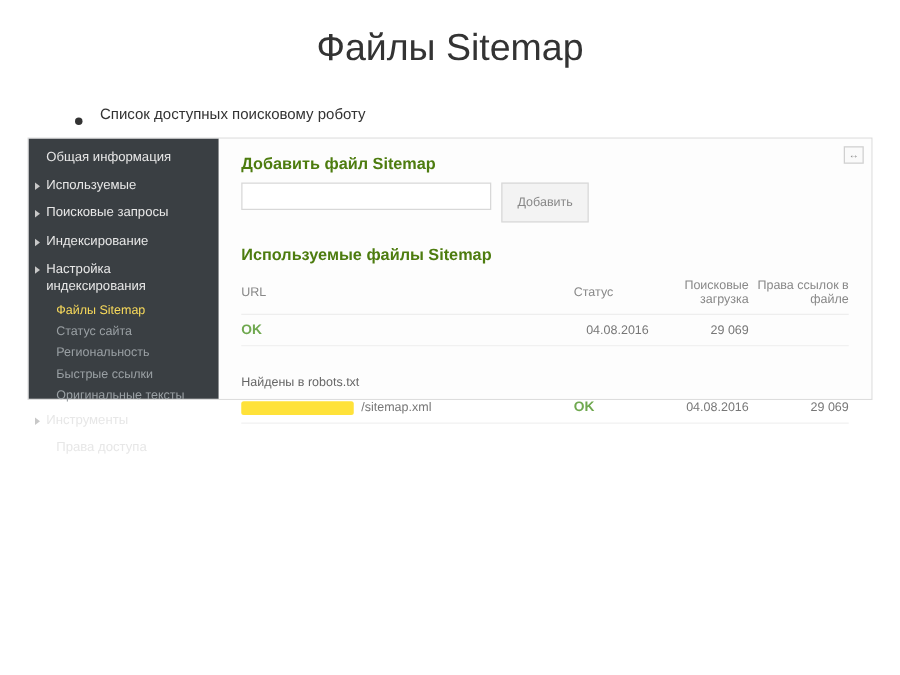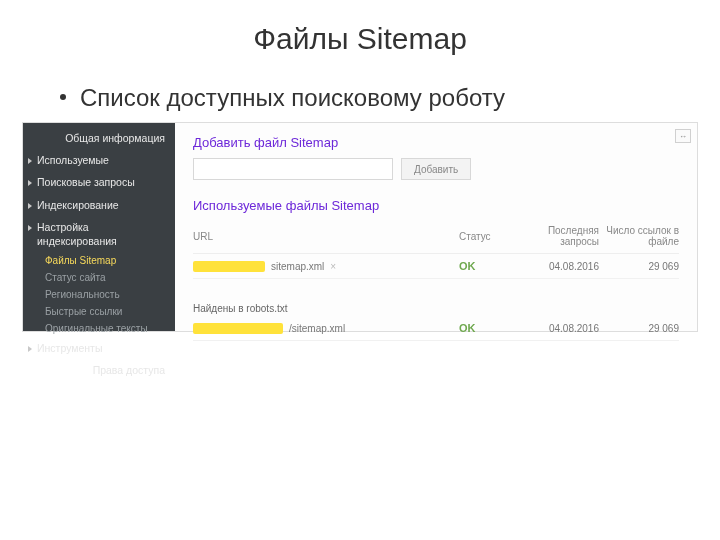--- a/index.html
+++ b/index.html
@@ -18,21 +18,21 @@
     margin-top: 22px;
     margin-bottom: 28px;
   }
   .bullet-area {
     padding: 0 60px 10px 60px;
   }
   .bullet {
     display: flex;
     align-items: flex-start;
     gap: 14px;
-    font-size: 24px;
+    font-size: 12px;
     color: #333;
   }
   .bullet .dot {
     width: 6px; height: 6px; background:#333; border-radius:50%;
     margin-top: 10px; flex: 0 0 6px;
   }
   .panel {
     margin: 0 22px 0 22px;
     display: flex;
     border: 1px solid #ddd;
@@ -64,51 +64,51 @@
     border-bottom: 3px solid transparent;
     border-left: 4px solid #c8c8c8;
   }
   .sidebar-sub {
     padding: 3px 10px 3px 22px;
     font-size: 10px;
     color: #9aa0a4;
     cursor: pointer;
   }
   .sidebar-sub.active { color: #f7d95b; }
-  .sidebar-item.plain { padding-left: 22px; text-align: right; }
+  .sidebar-item.plain { padding-left: 22px; }
   .sidebar-item.plain::before { display:none; }
 
   
   .main {
     flex: 1;
     background: #fdfdfd;
     padding: 12px 18px 0 18px;
     position: relative;
   }
   .section-h {
     font-size: 13px;
-    color: #6d28d9;
-    font-weight: 400;
+    color: #4d7c0f;
+    font-weight: 700;
     margin-bottom: 8px;
   }
   .add-row {
     display: flex;
     gap: 8px;
     margin-bottom: 18px;
   }
   .url-input {
     width: 200px;
     height: 22px;
     border: 1px solid #d8d8d8;
     background: #fff;
     font-size: 10px;
     padding: 0 6px;
   }
   .add-btn {
-    height: 22px;
+    height: 32px;
     padding: 0 12px;
     border: 1px solid #d8d8d8;
     background: #f3f3f3;
     color: #888;
     font-size: 10px;
     cursor: pointer;
   }
   .table-head, .row {
     display: grid;
     grid-template-columns: 1fr 60px 80px 80px;
@@ -198,30 +198,25 @@
     <div class="add-row">
       <input class="url-input" type="text" placeholder="" style="">
       <button class="add-btn">Добавить</button>
     </div>
 
     <div class="section-h">Используемые файлы Sitemap</div>
 
     <div class="table-head">
       <div>URL</div>
       <div>Статус</div>
-      <div class="th-right">Последняя запросы</div>
-      <div class="th-right">Число ссылок в файле</div>
+      <div class="th-right">Поисковые загрузка</div>
+      <div class="th-right">Права ссылок в файле</div>
     </div>
 
     <div class="row">
-      <div class="url-cell">
-        <span class="redact"></span>
-        <span>sitemap.xml</span>
-        <span class="remove-x">×</span>
-      </div>
       <div class="status-ok">OK</div>
       <div class="cell-right">04.08.2016</div>
       <div class="cell-right">29 069</div>
     </div>
 
     <div class="subhead">Найдены в robots.txt</div>
 
     <div class="row">
       <div class="url-cell">
         <span class="redact" style="width:90px"></span>

